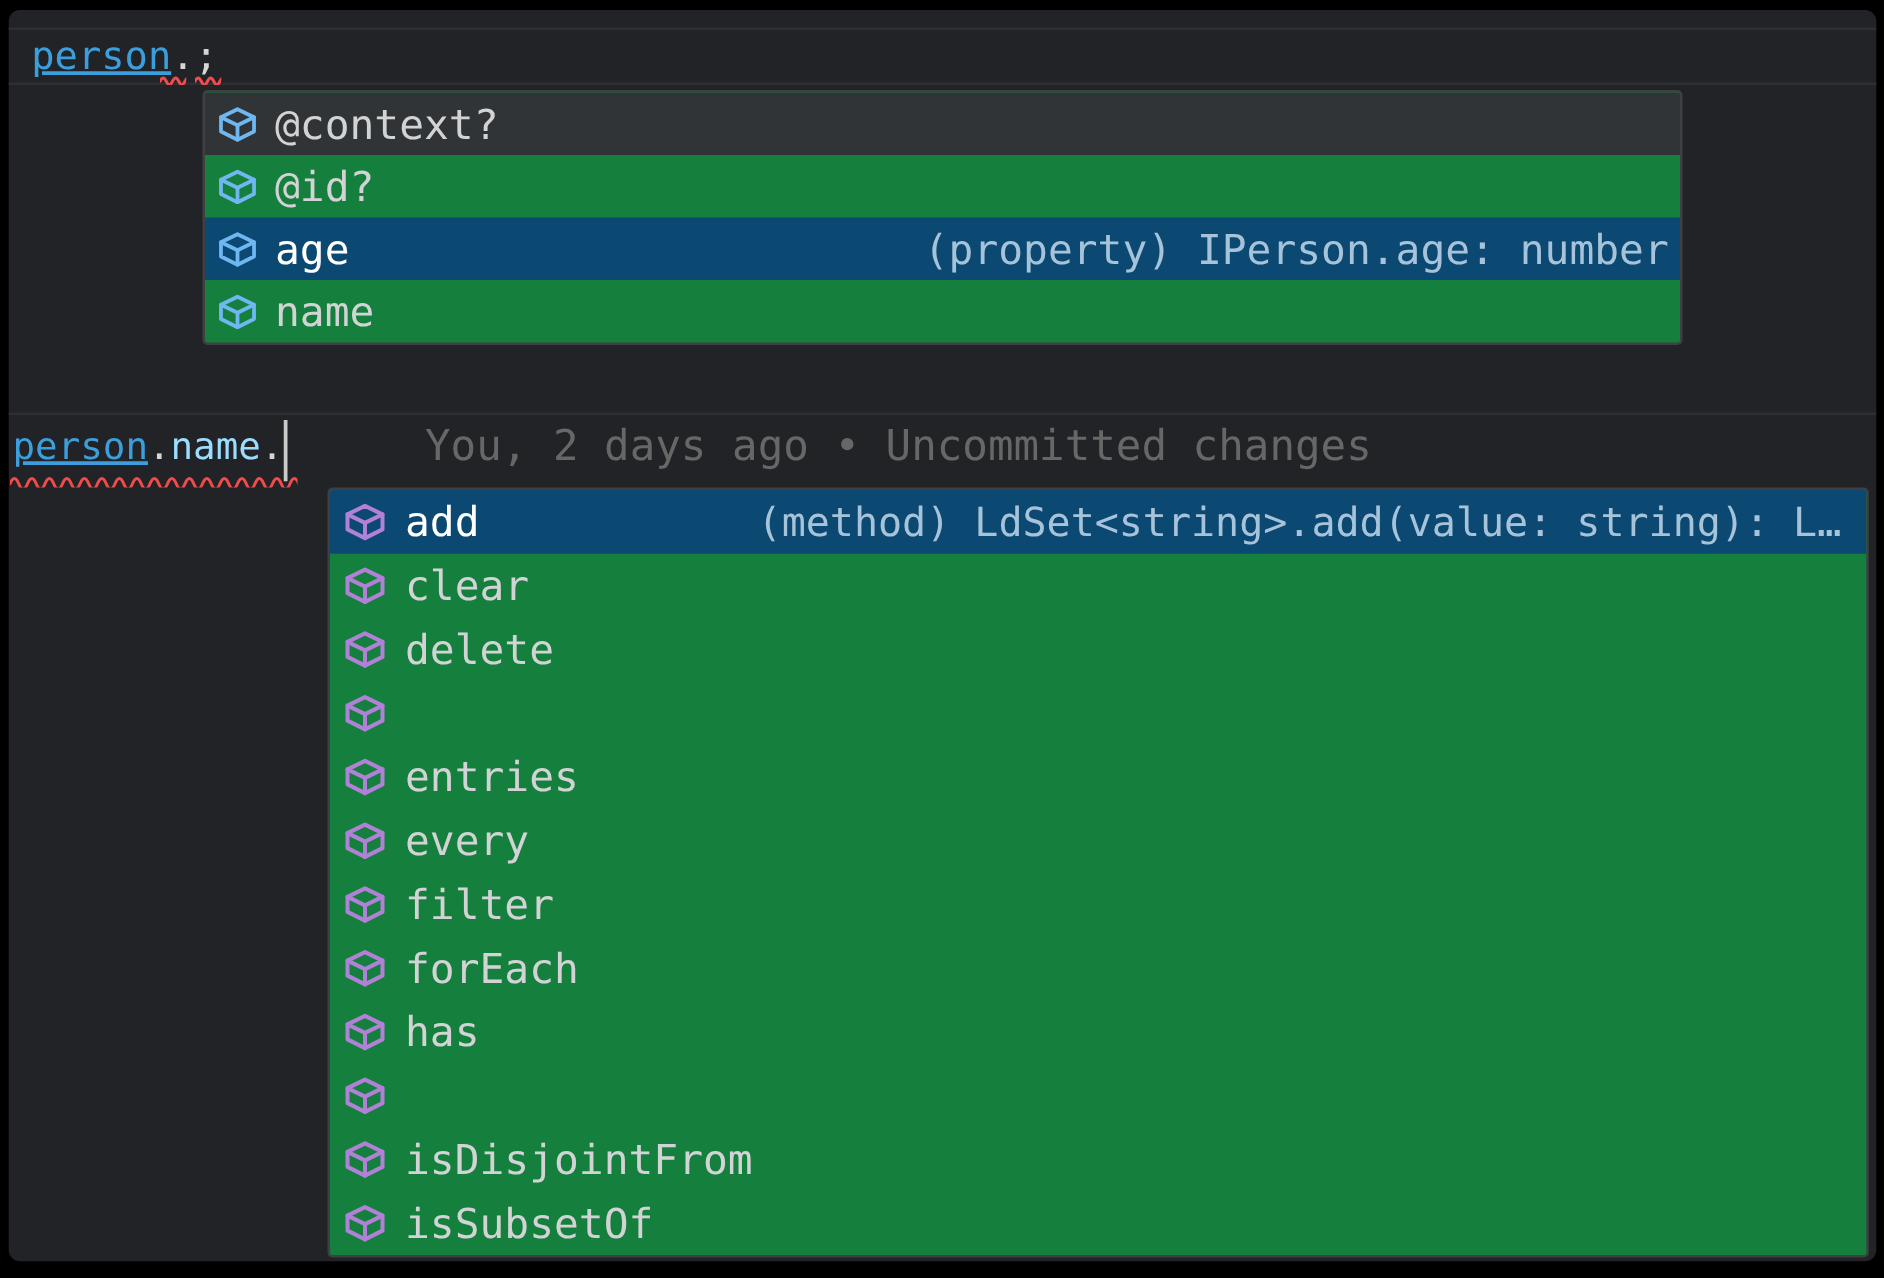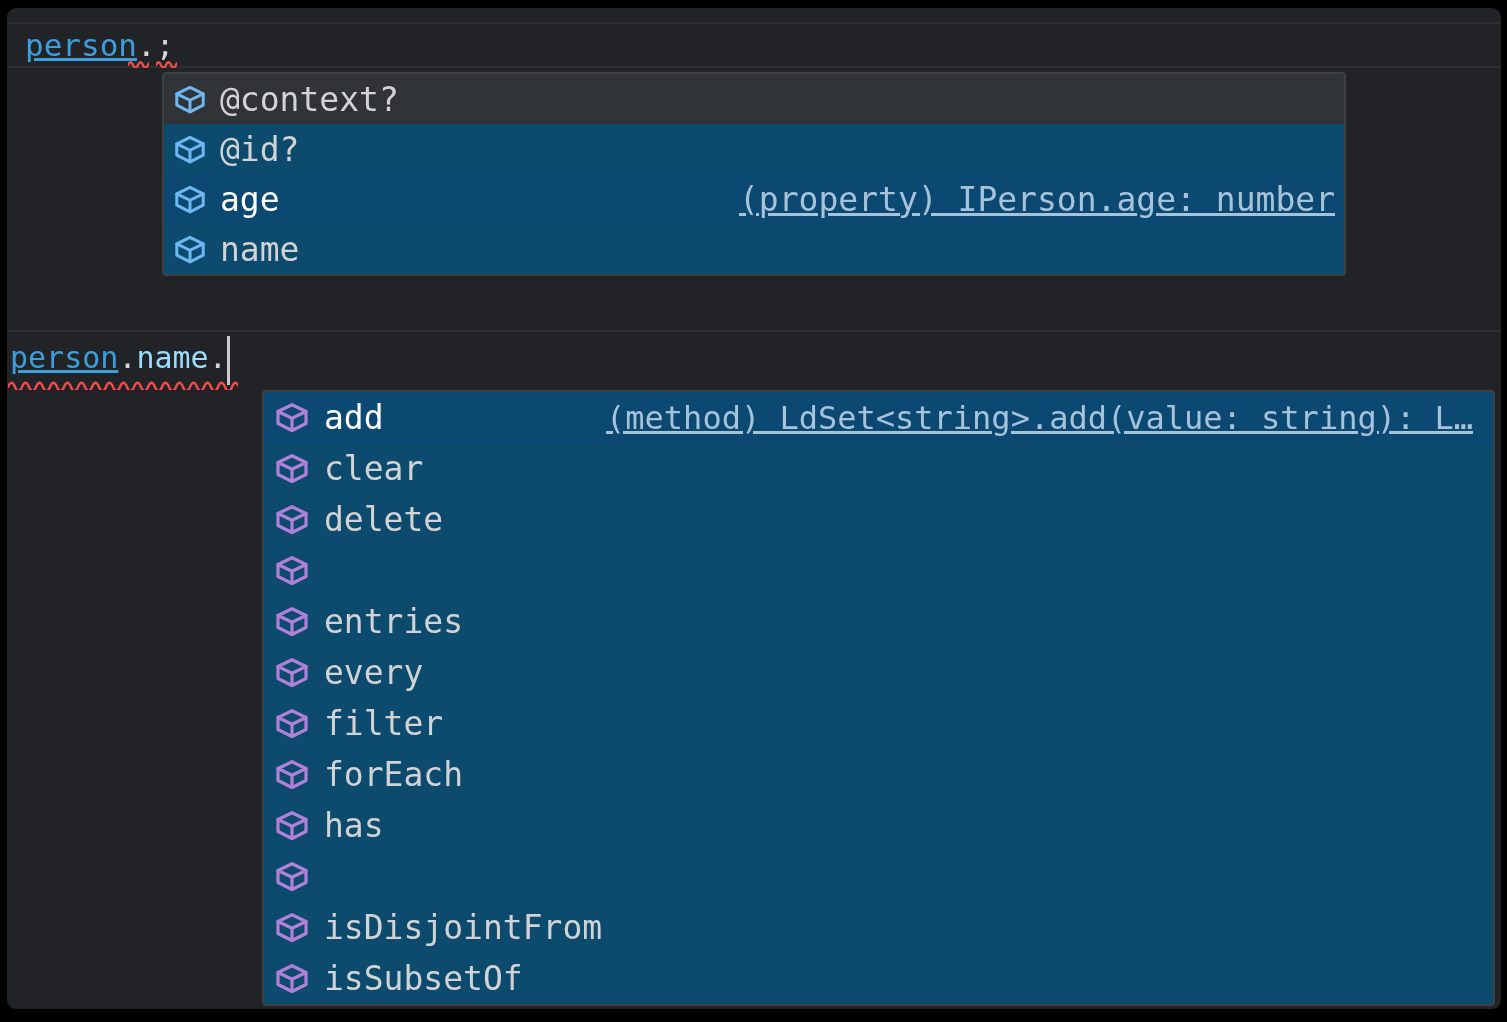--- a/index.html
+++ b/index.html
@@ -39,35 +39,35 @@
 
   
   .squiggle{position:absolute;overflow:hidden;}
   .squiggle path{fill:none;stroke:var(--error-red);stroke-width:2.4;stroke-linecap:round;}
   #sq1{left:128px;top:58px;}
   #sq2{left:156px;top:58px;}
   #sq3{left:8px;top:377px;}
 
   
   .suggest{
-    position:absolute;background:#0c4a6e;border:2px solid #3e4042;border-radius:4px;
+    position:absolute;background:#15803d;border:2px solid #3e4042;border-radius:4px;
     box-sizing:border-box;overflow:hidden;
   }
   #suggest-top{left:162px;top:72px;width:1184px;height:204px;}
   #suggest-bottom{left:262px;top:390px;width:1233px;height:616px;}
   .row{display:flex;align-items:center;box-sizing:border-box;}
   #suggest-top .row{height:50px;padding:0 9px;gap:13px;font-size:33px;}
   #suggest-bottom .row{height:51px;padding:0 20px 0 10px;gap:14px;font-size:33px;}
   .row .icon{display:flex;align-items:center;flex:0 0 auto;}
   #suggest-top .icon svg{width:34px;height:31px;}
   #suggest-bottom .icon svg{width:36px;height:33px;}
   #suggest-top .icon{color:var(--icon-blue);}
   #suggest-bottom .icon{color:var(--icon-purple);}
   .row .label{color:#d2d3d4;white-space:pre;}
-  .row .detail{margin-left:auto;color:var(--detail-blue);white-space:pre;overflow:hidden;text-decoration:underline;}
+  .row .detail{margin-left:auto;color:var(--detail-blue);white-space:pre;overflow:hidden;}
   #suggest-top .detail{font-size:33px;}
   #suggest-bottom .detail{font-size:32px;}
   .row.hover{background:#313436;}
   .row.selected{background:var(--selection-bg);}
   .row.selected .label{color:#ffffff;}
   .row.selected .icon{color:#ffffff;}
 </style>
 </head>
 <body>
 
@@ -129,20 +129,21 @@
         </span>
         <span class="label">name</span>
       </div>
     </div>
 
   <div class="code-line" id="code-bottom"><span class="tok tok-variable">person</span><span class="tok tok-punct">.</span><span class="tok tok-property">name</span><span class="tok tok-punct">.</span></div>
   <div class="cursor"></div>
   <svg class="squiggle" id="sq3" width="230" height="13">
       <path d="M0 10 Q 3.5 1.6 7 10 T 14 10 T 21 10 T 28 10 T 35 10 T 42 10 T 49 10 T 56 10 T 63 10 T 70 10 T 77 10 T 84 10 T 91 10 T 98 10 T 105 10 T 112 10 T 119 10 T 126 10 T 133 10 T 140 10 T 147 10 T 154 10 T 161 10 T 168 10 T 175 10 T 182 10 T 189 10 T 196 10 T 203 10 T 210 10 T 217 10 T 224 10 T 231 10 T 238 10"></path>
     </svg>
+  <div id="gitlens">You, 2 days ago • Uncommitted changes</div>
 
   <div class="suggest" id="suggest-bottom">
       <div class="row selected">
         <span class="icon">
           <svg viewBox="0 0 18 16" fill="none" stroke="currentColor" stroke-width="1.6" stroke-linejoin="round" stroke-linecap="round">
             <path d="M9 1.6 L16 5 L16 11 L9 14.5 L2 11 L2 5 Z"></path>
             <path d="M2 5 L9 8.4 L16 5"></path>
             <path d="M9 8.4 L9 14.5"></path>
           </svg>
         </span>

